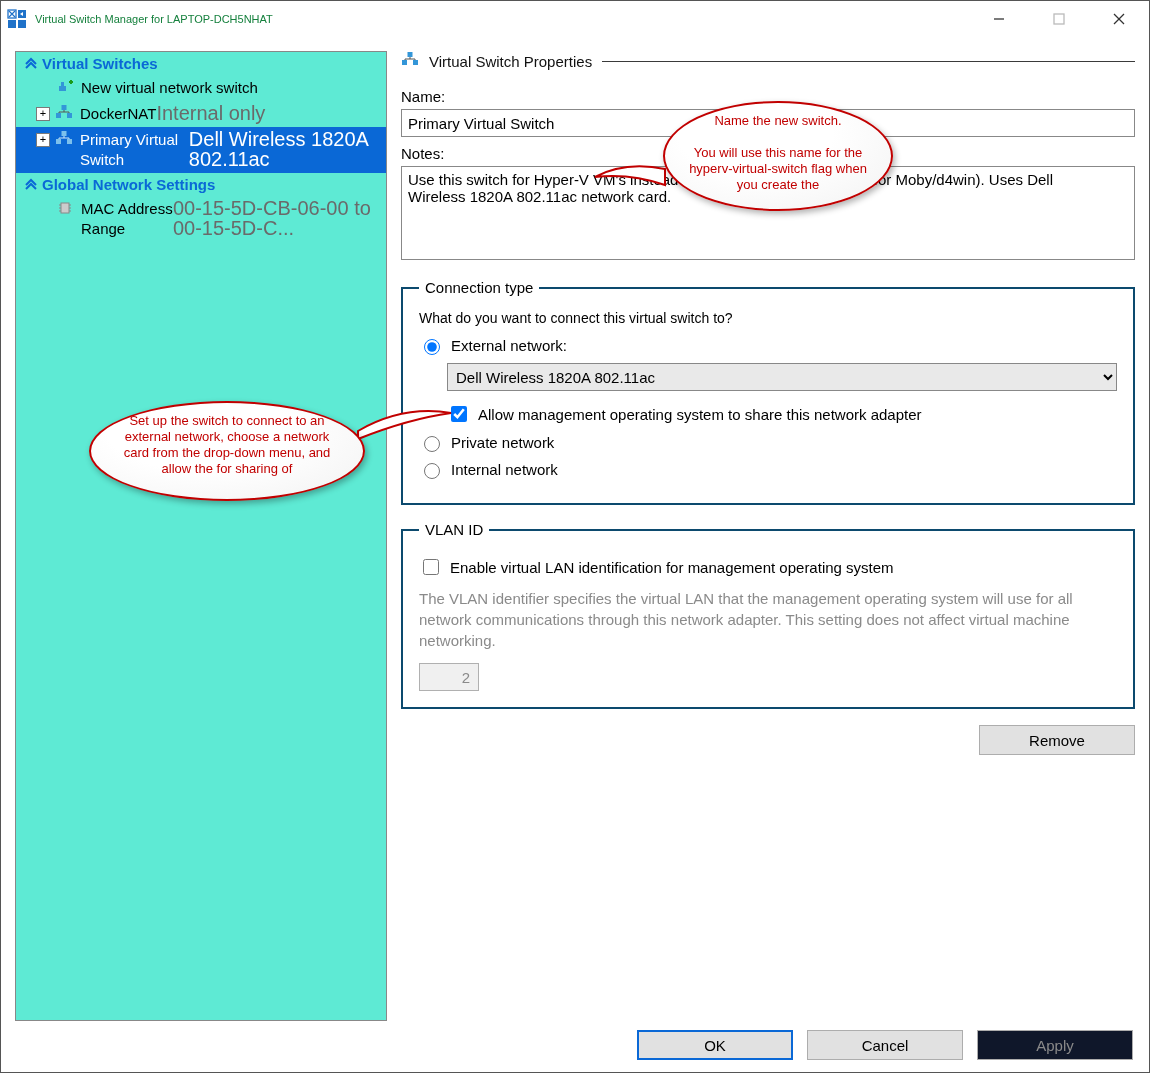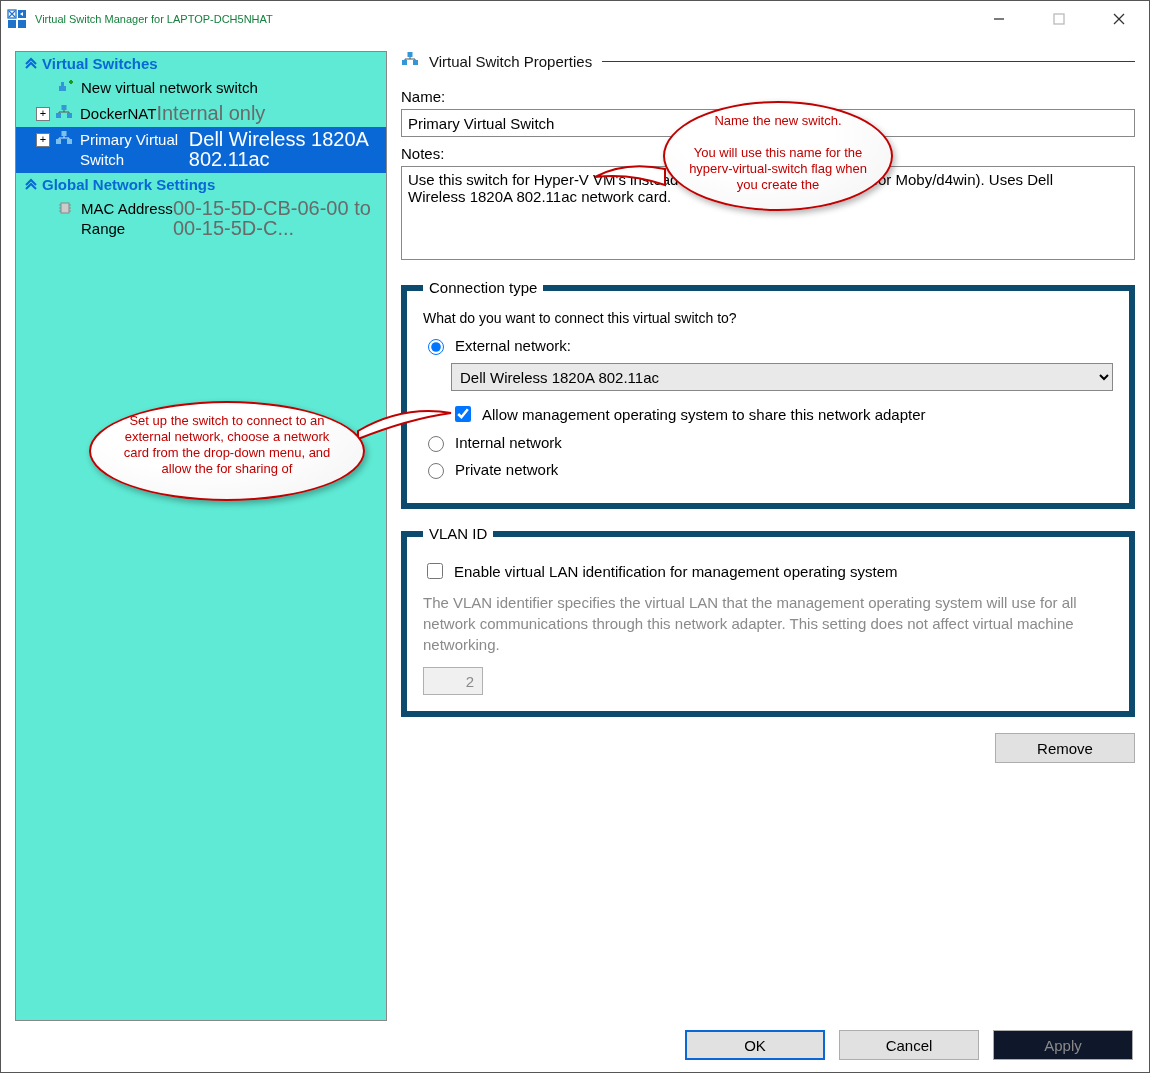--- a/index.html
+++ b/index.html
@@ -148,21 +148,21 @@
     width: 100%;
     height: 94px;
     border: 1px solid #888;
     padding: 4px 22px 4px 6px;
     font-family: inherit;
     font-size: 15px;
     resize: none;
     overflow-y: scroll;
   }
   fieldset {
-    border: 6px solid #0c4a6e;
+    border: 2px solid #0c4a6e;
     margin: 16px 0 0 0;
     padding: 10px 16px 16px 16px;
   }
   fieldset legend {
     padding: 0 6px;
     font-size: 15px;
   }
   .radio-row, .check-row {
     display: flex;
     align-items: center;
@@ -198,21 +198,21 @@
     padding: 2px 8px;
     font-family: inherit;
     font-size: 15px;
     color: #8a8a8a;
     background: #f0f0f0;
   }
   .remove-row {
     display:flex; justify-content:flex-end; margin-top:16px;
   }
   button.std {
-    width: 140px;
+    width: 156px;
     height: 30px;
     background: #e1e1e1;
     border: 1px solid #adadad;
     font-family: inherit;
     font-size: 15px;
   }
   button.std:disabled {
     color: #8a8a8a;
     background: #0f172a;
   }
@@ -414,25 +414,25 @@
           <option>Dell Wireless 1820A 802.11ac</option>
         </select>
         <div class="check-row" style="margin-top:12px">
           <input type="checkbox" checked="" style="">
           <span>Allow management operating system to share this network adapter</span>
         </div>
       </div>
 
       <div class="radio-row">
         <input type="radio" style="">
-        <span>Internal network</span>
+        <span>Private network</span>
       </div>
       <div class="radio-row">
         <input type="radio" style="">
-        <span>Private network</span>
+        <span>Internal network</span>
       </div>
     </fieldset>
 
     <fieldset>
       <legend>VLAN ID</legend>
       <div class="check-row">
         <input type="checkbox" style="">
         <span>Enable virtual LAN identification for management operating system</span>
       </div>
       <div class="disabled-text" style="margin:10px 0 12px 0">The VLAN identifier specifies the virtual LAN that the management operating system will use for all network communications through this network adapter. This setting does not affect virtual machine networking.</div>

